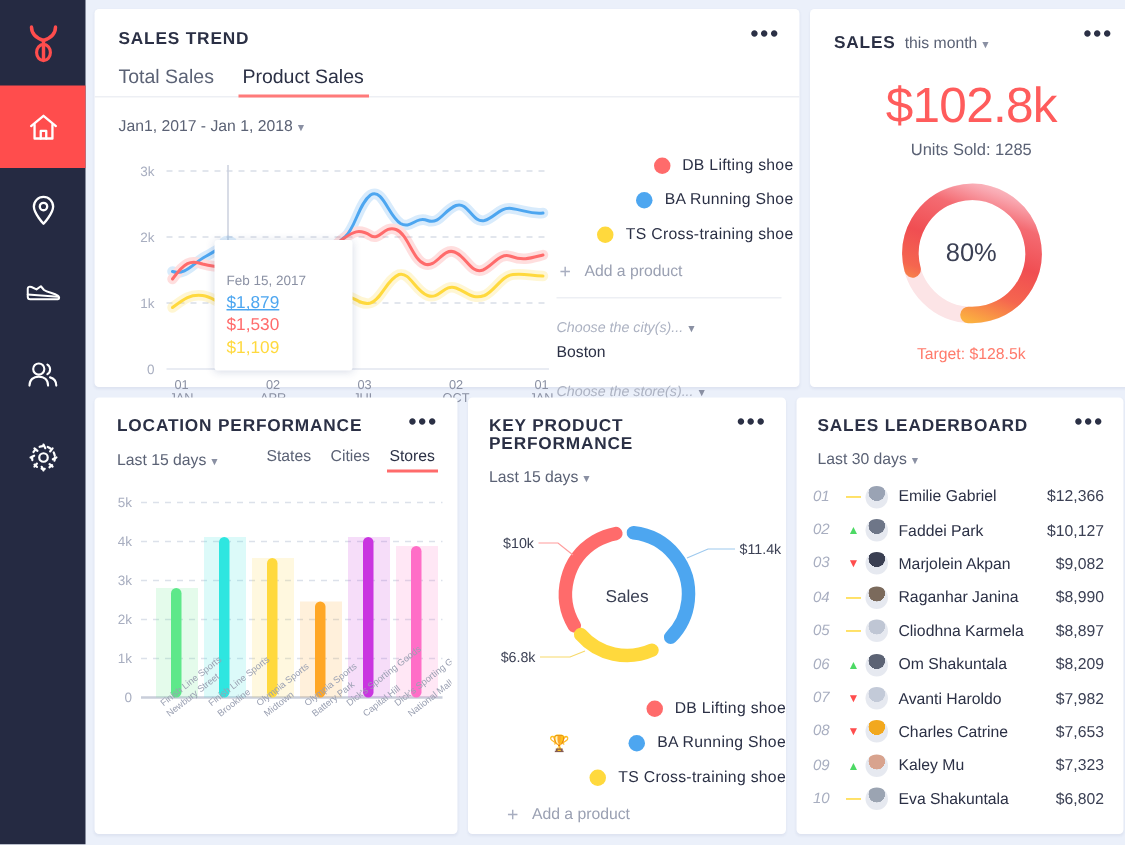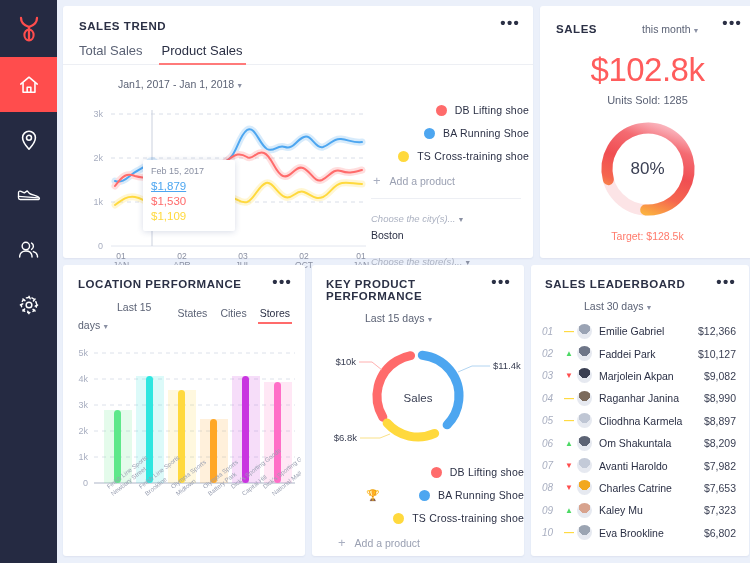--- a/index.html
+++ b/index.html
@@ -47,21 +47,21 @@
   .card-title {
     font-size: 11.5px; font-weight: bold; letter-spacing: 0.55px;
     color: #2B3045; text-transform: uppercase;
   }
   .dots {
     position: absolute; top: 14px; right: 13px;
     letter-spacing: 1.3px; color: #2B3045;
     font-size: 15px; line-height: 6px; cursor: pointer; font-weight: bold;
   }
   .sub-dd {
-    font-size: 10.5px; color: #5B6275; cursor: pointer; margin-left: 39px;
+    font-size: 10.5px; color: #5B6275; cursor: pointer;
   }
   .caret { font-size: 7px; color: #8A90A3; margin-left: 2px; }
 
   
   .sales-trend { width: 470px; height: 252px; padding: 14px 0 0 0; }
   .st-head { padding: 0 16px; }
   .tabs { display: flex; gap: 19px; margin-top: 11px; padding: 0 16px;
           border-bottom: 1px solid #EDEFF4; }
   .tab { font-size: 13px; color: #5B6275; padding-bottom: 6px;
          cursor: pointer; position: relative; text-align: right; }
@@ -268,21 +268,21 @@
                 <circle cx="83" cy="78" r="7" fill="#FF6B6B" opacity="0.18"></circle>
                 <circle cx="83" cy="78" r="3.3" fill="#FF6B6B"></circle>
                 <circle cx="83" cy="103" r="7" fill="#FFD93D" opacity="0.25"></circle>
                 <circle cx="83" cy="103" r="3.3" fill="#FFD93D"></circle>
               </g>
             </svg>
 
             
             <div style="position:absolute; left:74px; top:60px; width:92px; background:#fff;
                         box-shadow:0 1px 6px rgba(40,60,120,.18); border-radius:2px; padding:6px 8px 7px 8px;">
-              <div style="font-size:9px;color:#8A90A3;margin-bottom:3px;">Feb 15, 2017</div>
+              <div style="font-size:9px;color:#8A90A3;margin-bottom:3px;margin-top:16px;">Feb 15, 2017</div>
               <div style="font-size:11.5px;color:#4DA6F0;line-height:15px;text-decoration:underline;">$1,879</div>
               <div style="font-size:11.5px;color:#FF6B6B;line-height:15px;">$1,530</div>
               <div style="font-size:11.5px;color:#FFD93D;line-height:15px;">$1,109</div>
             </div>
           </div>
 
           <div class="lc-legend">
             <div class="lg-row">
               <span class="dot" style="background:#FF6B6B"></span>
               <span class="lg-label">DB Lifting shoe</span>
@@ -546,21 +546,21 @@
               <div class="lb-rank">09</div>
               <div class="lb-trend t-up">▲</div>
               <div class="avatar" style="background: radial-gradient(circle at 50% 30%, rgb(216, 163, 142) 0%, rgb(216, 163, 142) 42%, rgb(230, 233, 240) 43%);"></div>
               <div class="lb-name">Kaley Mu</div>
               <div class="lb-amt">$7,323</div>
             </div>
             <div class="lb-row">
               <div class="lb-rank">10</div>
               <div class="lb-trend t-flat" style="font-size: 10px; font-weight: bold;">—</div>
               <div class="avatar" style="background: radial-gradient(circle at 50% 30%, rgb(155, 164, 178) 0%, rgb(155, 164, 178) 42%, rgb(230, 233, 240) 43%);"></div>
-              <div class="lb-name">Eva Brookline</div>
+              <div class="lb-name">Eva Shakuntala</div>
               <div class="lb-amt">$6,802</div>
             </div>
           </div>
       </div>
 
     </div>
   </div>
 </div>
 
 </body></html>

